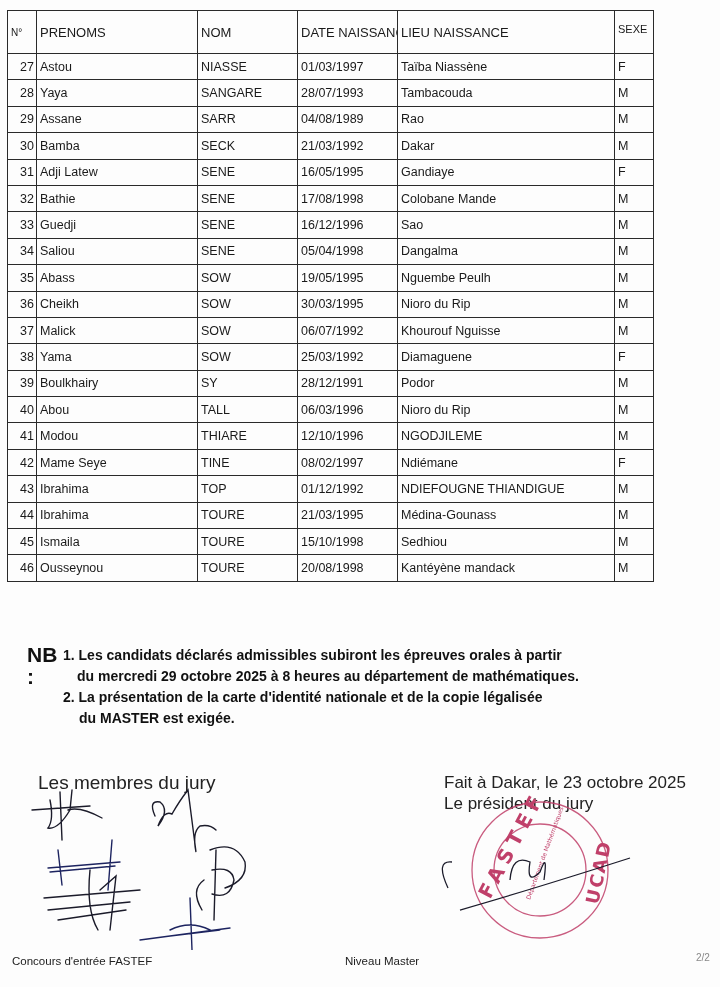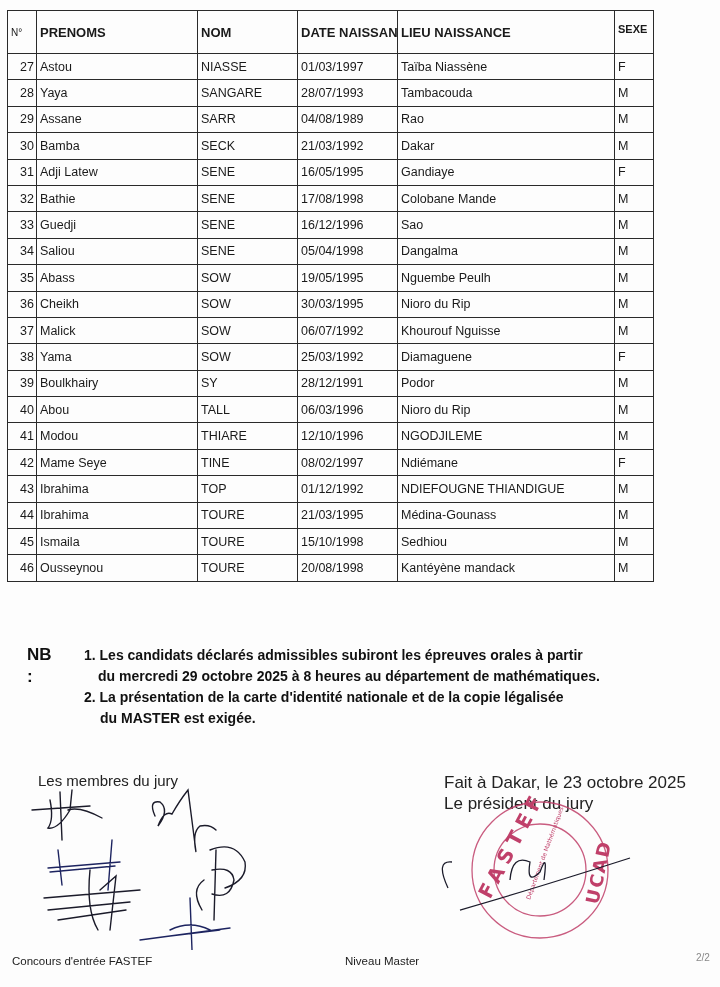--- a/index.html
+++ b/index.html
@@ -34,21 +34,21 @@
       border: 1.3px solid #2a2a2a;
       height: 25.4px;
       padding: 0 3px;
       white-space: nowrap;
       overflow: hidden;
       vertical-align: middle;
       text-align: left;
       font-weight: normal;
     }
     table.roster th {
-      font-weight: bold;
+      font-weight: normal;
       font-size: 13px;
       height: 24px;
     }
     table.roster th.c-num { font-size: 10px; font-weight: normal; }
     table.roster th.c-sexe { font-size: 11px; vertical-align: bottom; padding-bottom: 18px; margin-left: 46px; }
     table.roster td.c-num { text-align: right; padding-right: 2px; }
     col.w-num { width: 29px; }
     col.w-prenom { width: 161px; }
     col.w-nom { width: 100px; }
     col.w-date { width: 100px; }
@@ -58,44 +58,44 @@
     .nb {
       position: absolute;
       left: 27px;
       top: 645px;
       font-size: 14px;
       font-weight: bold;
       line-height: 21.5px;
       color: #111;
     }
     .nb .nb-label {
-      font-size: 17px;
+      font-size: 21px;
       position: absolute;
       left: 0;
       top: -1px;
     }
-    .nb .line { position: absolute; white-space: nowrap; margin-left: 21px; }
+    .nb .line { position: absolute; white-space: nowrap; }
     .nb .l1 { left: 36px; top: 0; }
     .nb .l2 { left: 50px; top: 21px; }
     .nb .l3 { left: 36px; top: 42px; }
     .nb .l4 { left: 52px; top: 63px; }
 
     .fait {
       position: absolute;
       left: 444px;
       top: 772px;
       font-size: 17px;
       line-height: 21px;
       color: #222;
     }
     .membres {
       position: absolute;
       left: 38px;
       top: 772px;
-      font-size: 15px;
+      font-size: 19px;
       color: #222;
     }
     .signatures {
       position: absolute;
       left: 20px;
       top: 780px;
       width: 240px;
       height: 170px;
     }
     .stamp {

